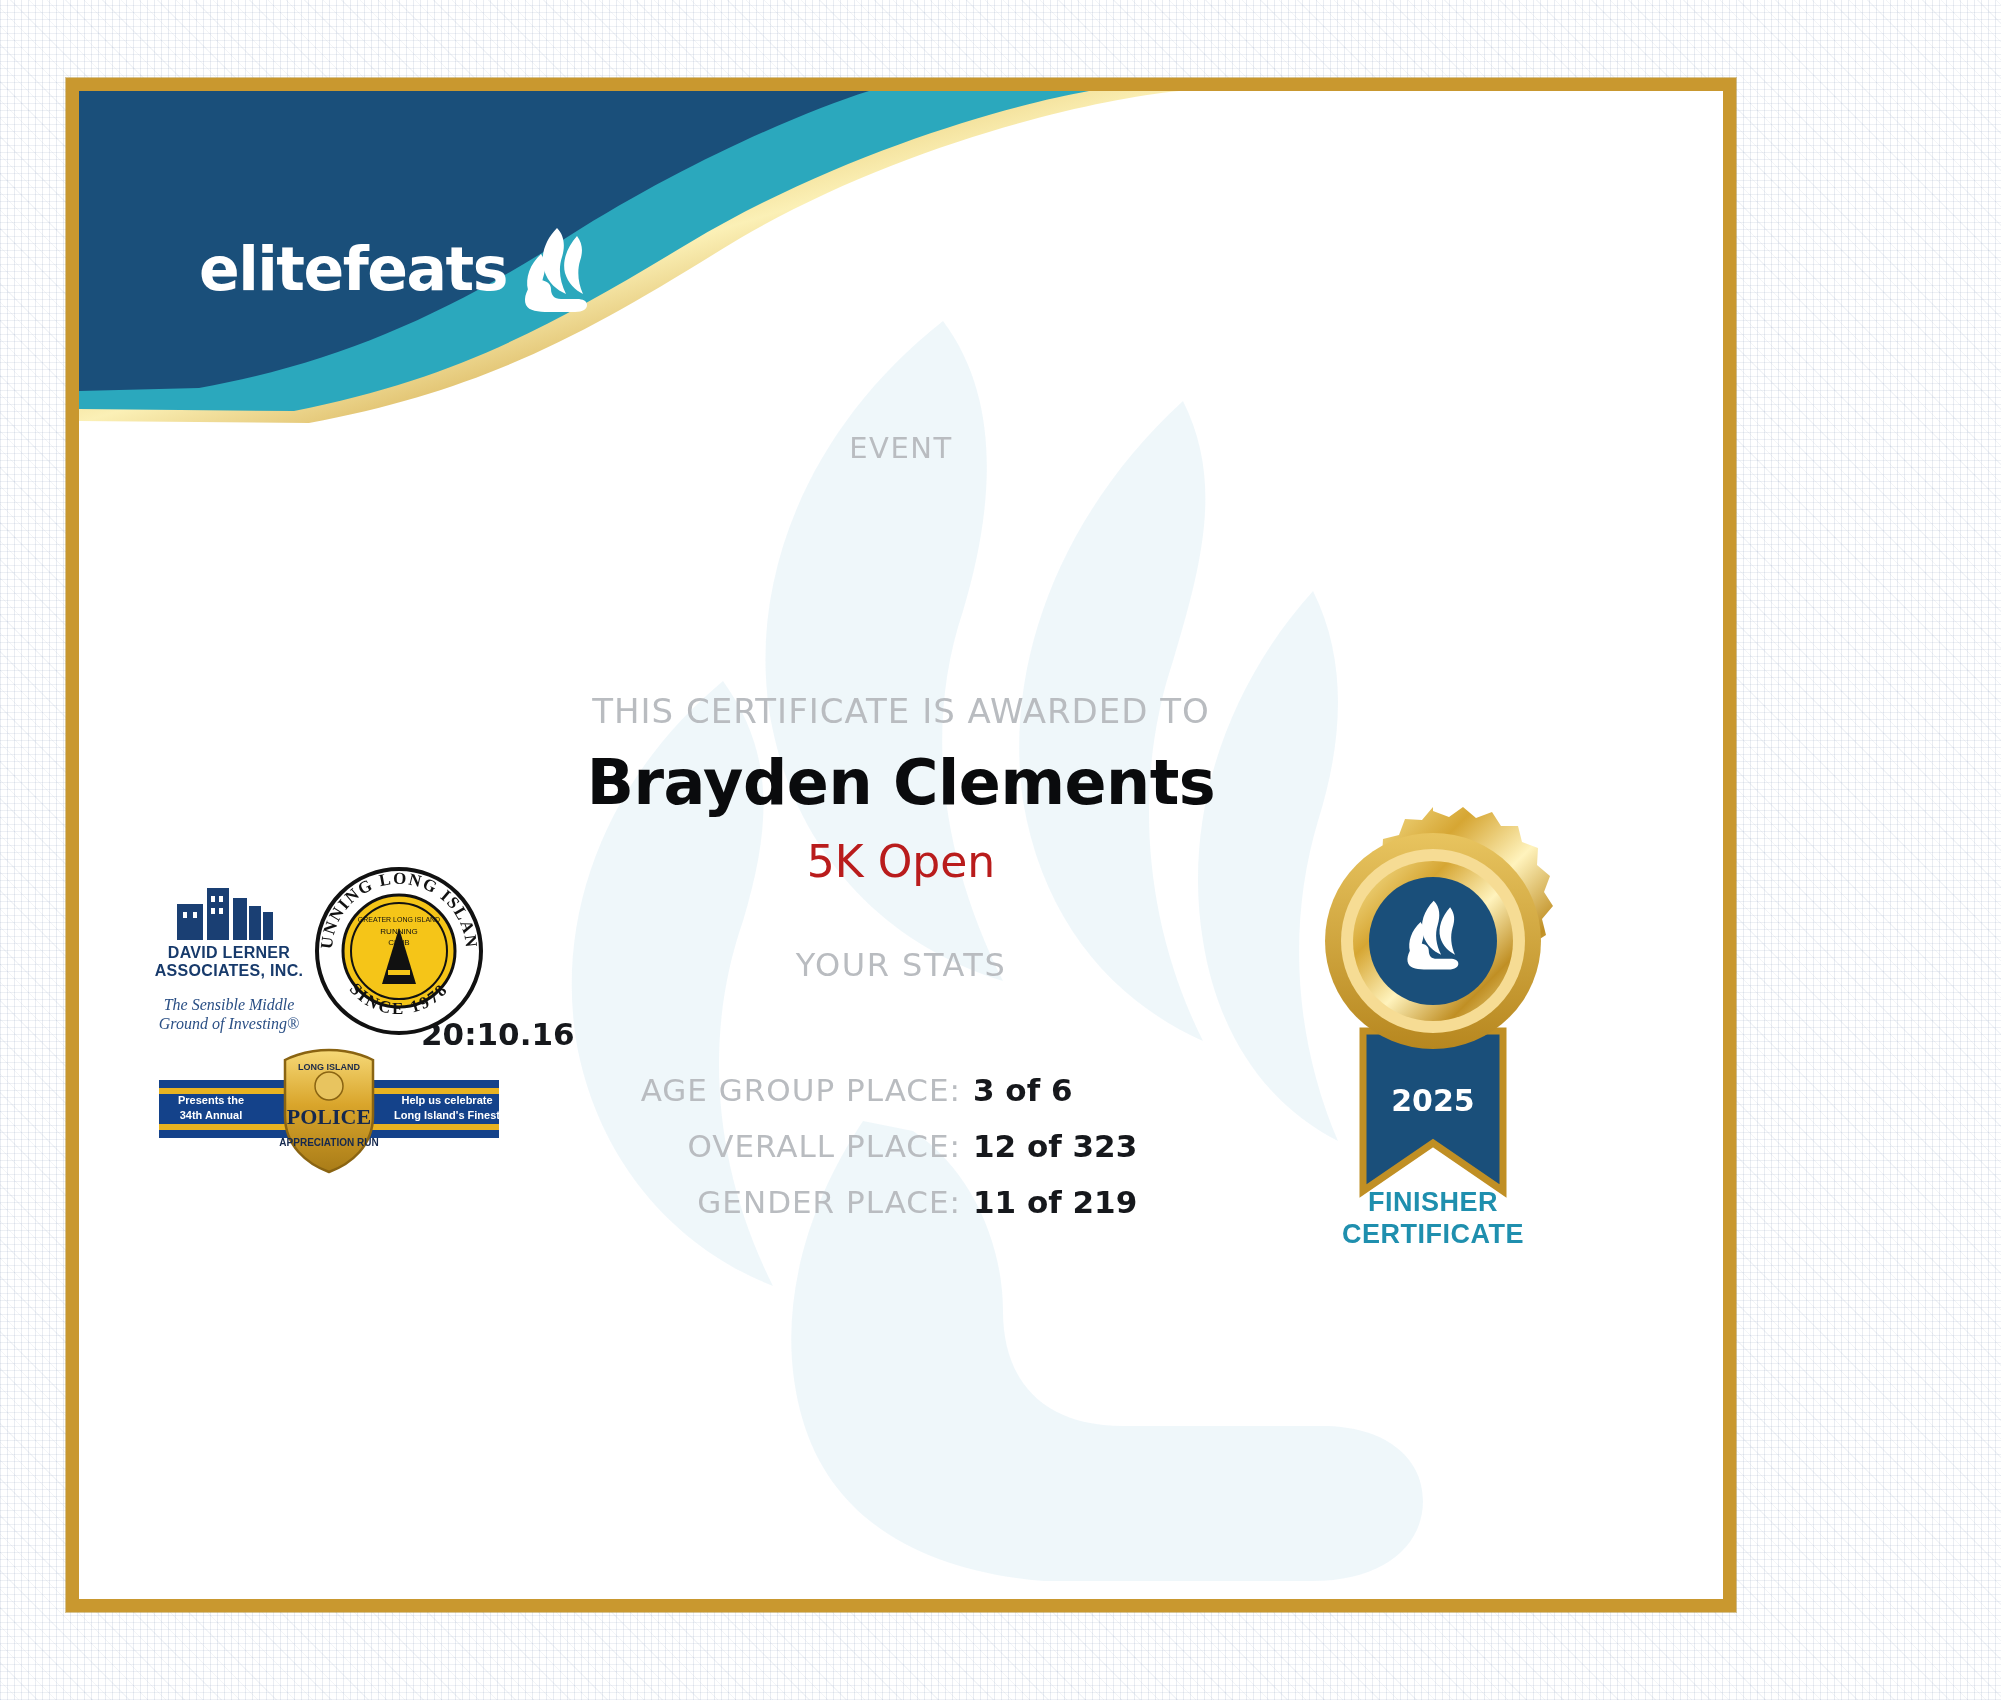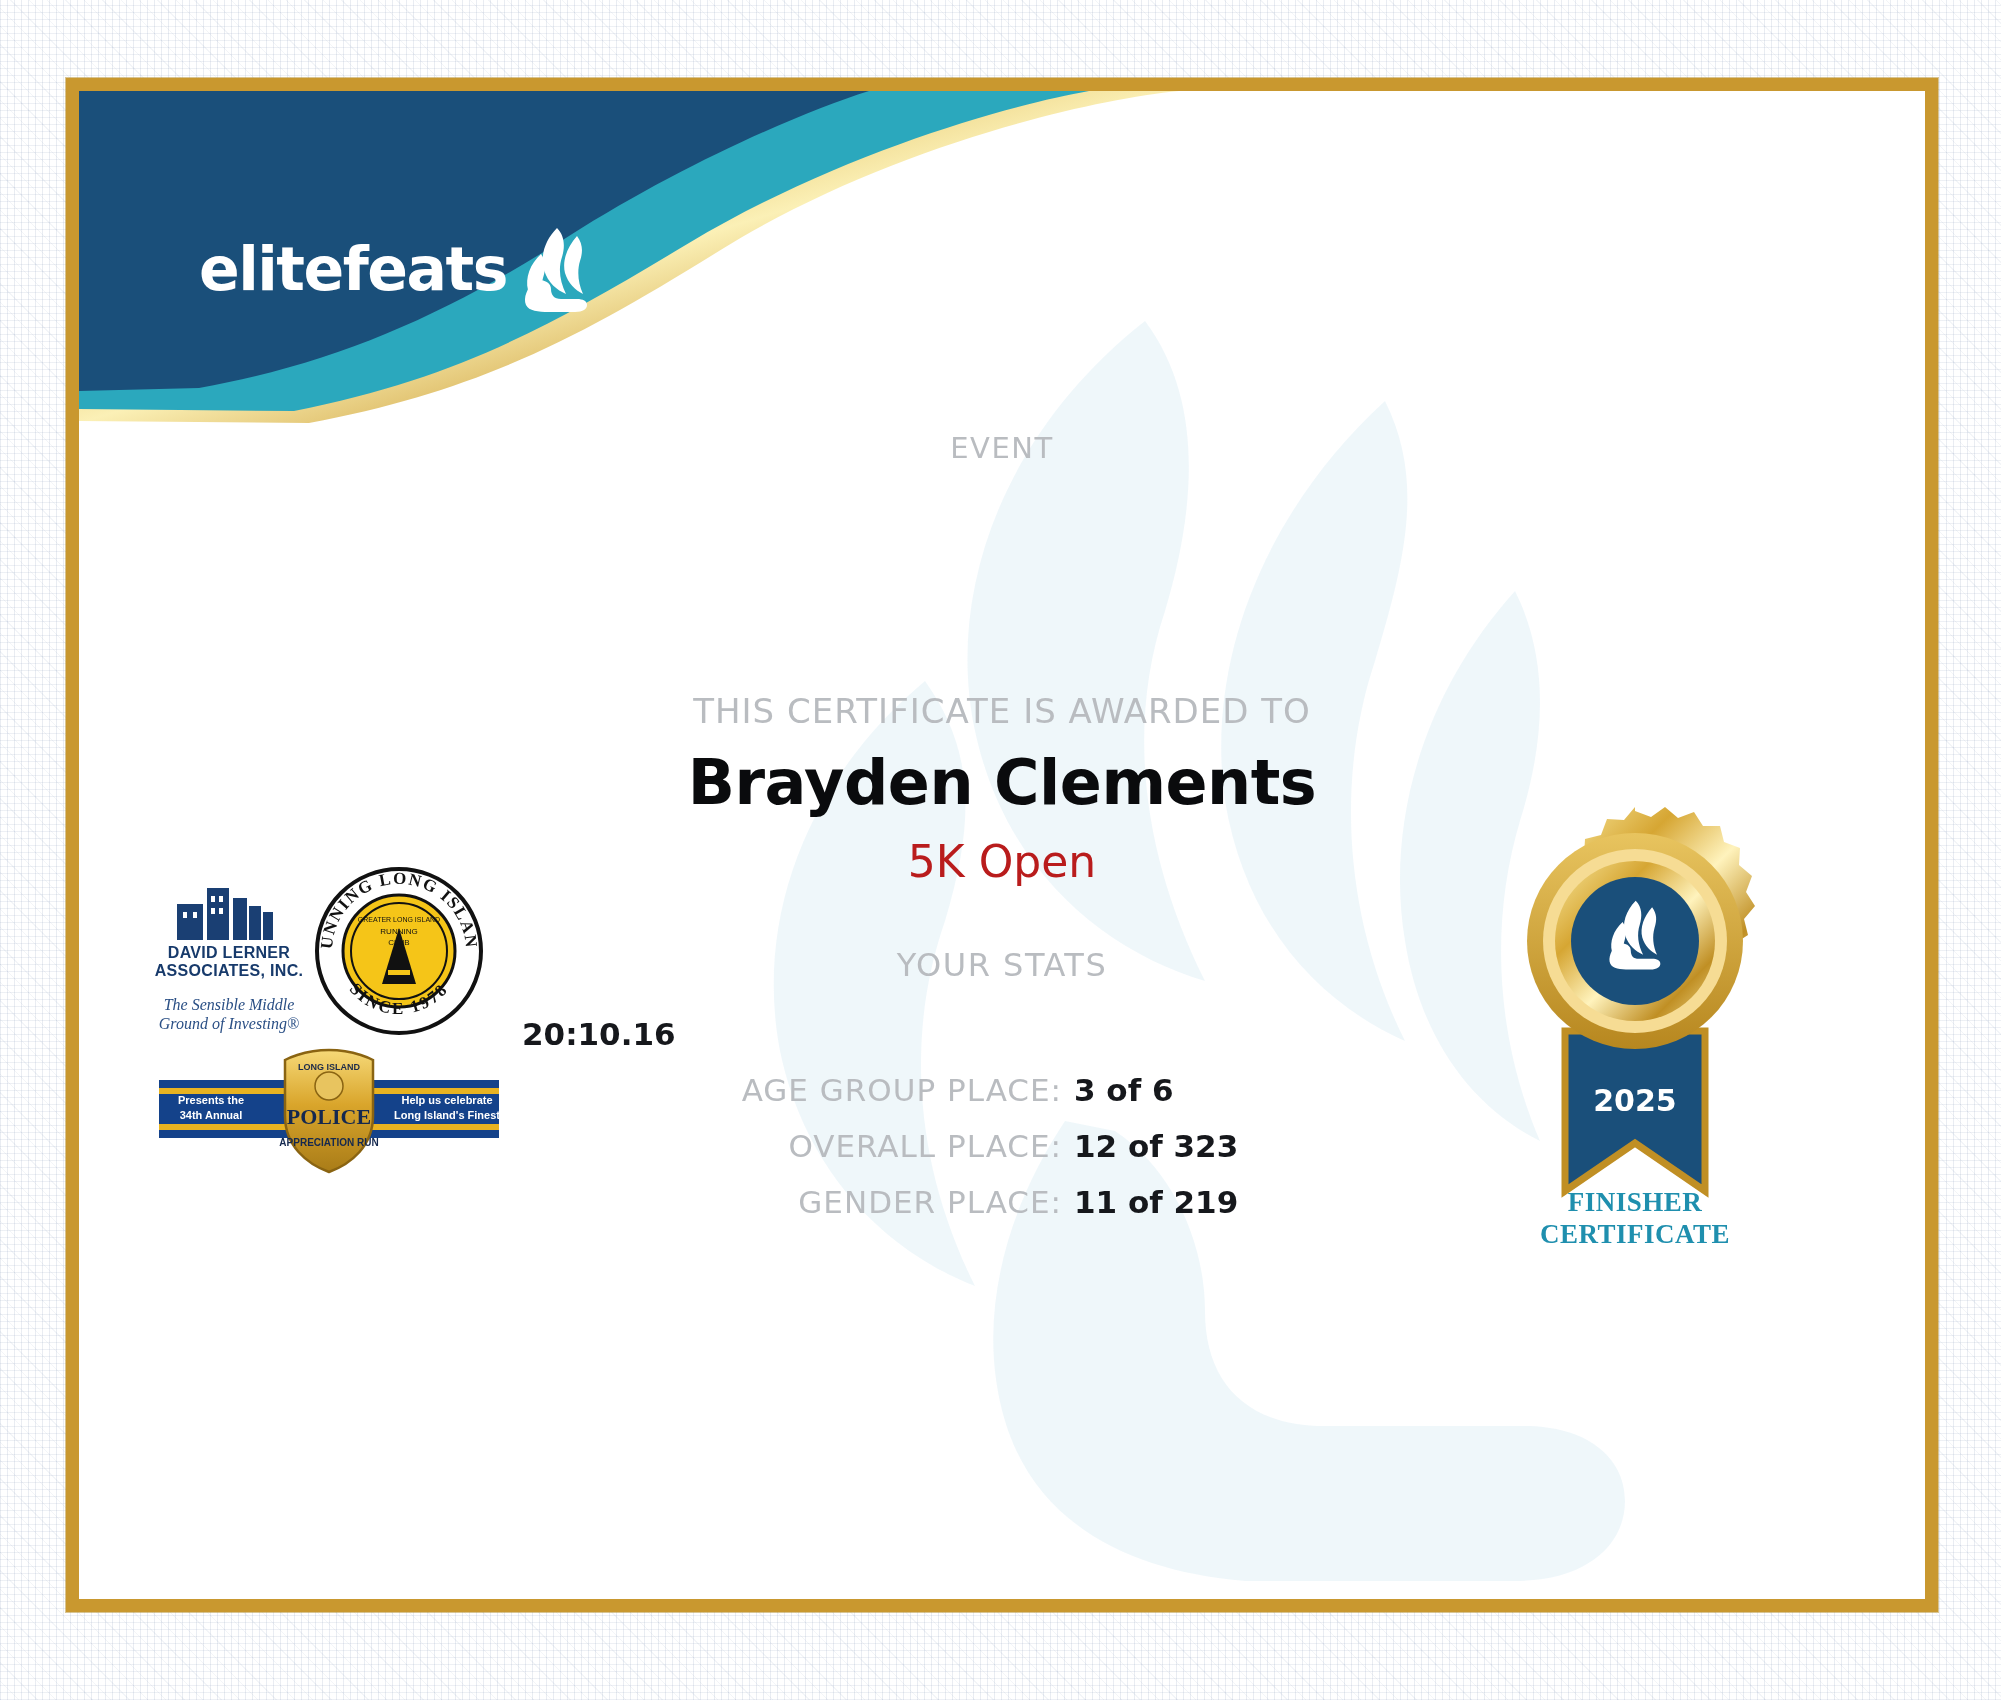--- a/index.html
+++ b/index.html
@@ -24,21 +24,21 @@
       repeating-linear-gradient(0deg, rgba(120,140,175,0.13) 0px, rgba(120,140,175,0.13) 1px, rgba(255,255,255,0) 1px, rgba(255,255,255,0) 7px),
       repeating-linear-gradient(45deg, rgba(140,160,190,0.10) 0px, rgba(140,160,190,0.10) 1px, rgba(255,255,255,0) 1px, rgba(255,255,255,0) 13px),
       #ffffff;
   }
 
   
   .gold-frame {
     position: absolute;
     left: 66px;
     top: 78px;
-    width: 1872px;
+    width: 1670px;
     height: 1534px;
     box-sizing: border-box;
     border: 13px solid #c9982f;
     background: linear-gradient(180deg, #ffffff 0%, #ffffff 100%);
     box-shadow: 0 0 0 1px rgba(180,140,40,0.5);
   }
   .inner-white {
     position: absolute;
     inset: 0;
     background: #ffffff;
@@ -227,21 +227,21 @@
     top: 700px;
     width: 330px;
     height: 480px;
   }
   .finisher-text {
     position: absolute;
     right: 125px;
     top: 1095px;
     width: 330px;
     text-align: center;
-    font-family: Liberation Serif, serif;
+    font-family: Liberation Sans, sans-serif;
     font-weight: bold;
     font-size: 27px;
     line-height: 1.2;
     color: #1f8fae;
     letter-spacing: 0.5px;
   }
 </style>
 </head>
 <body>
 

